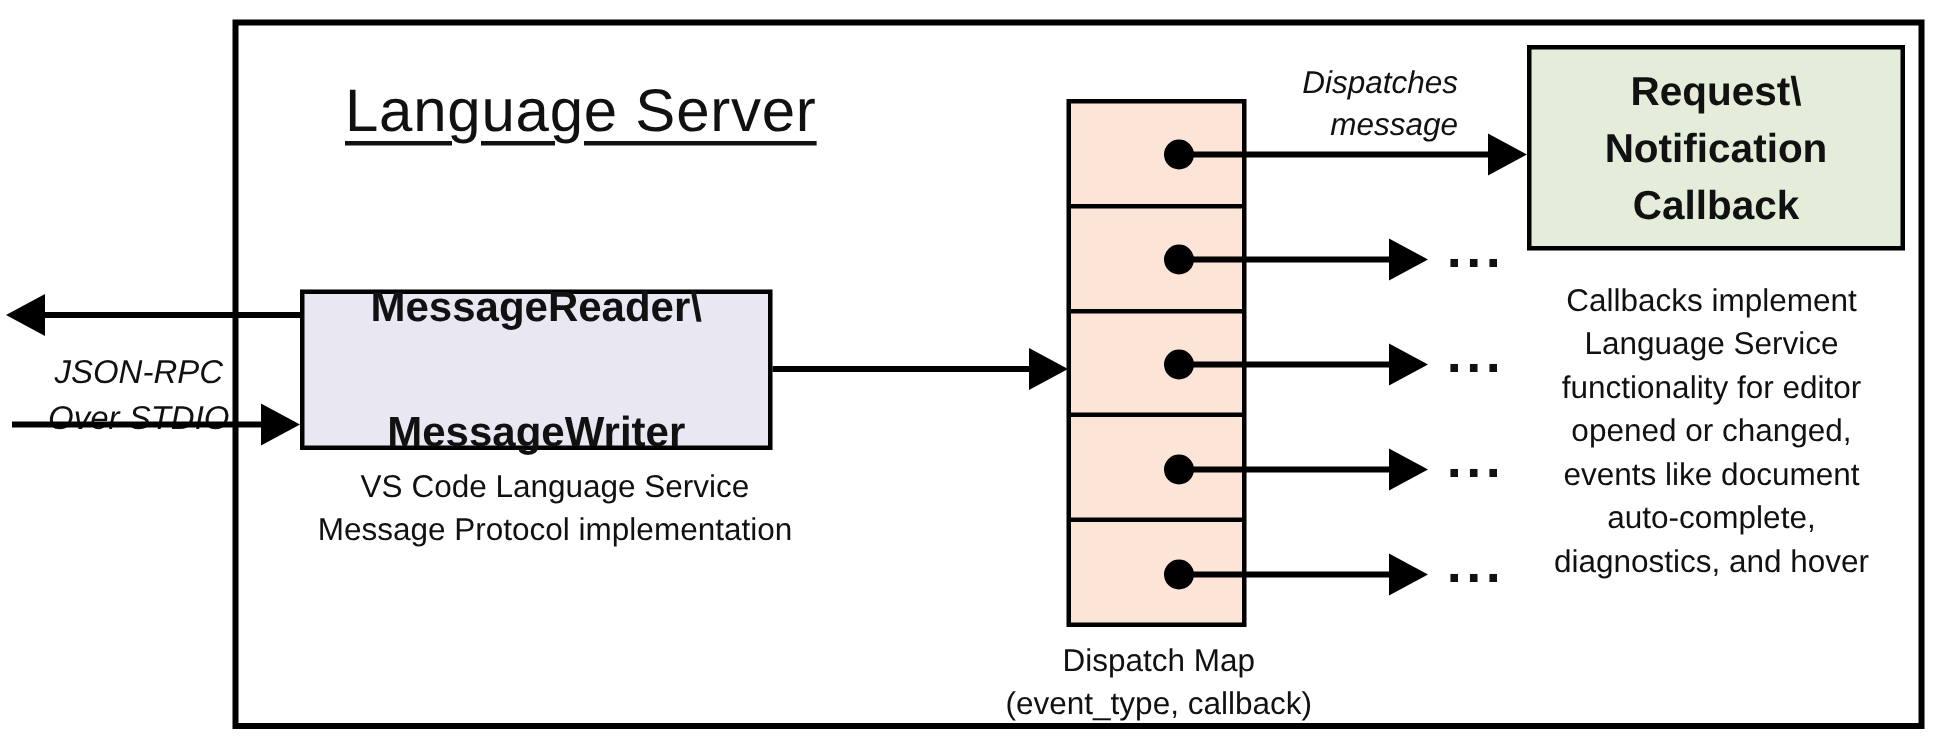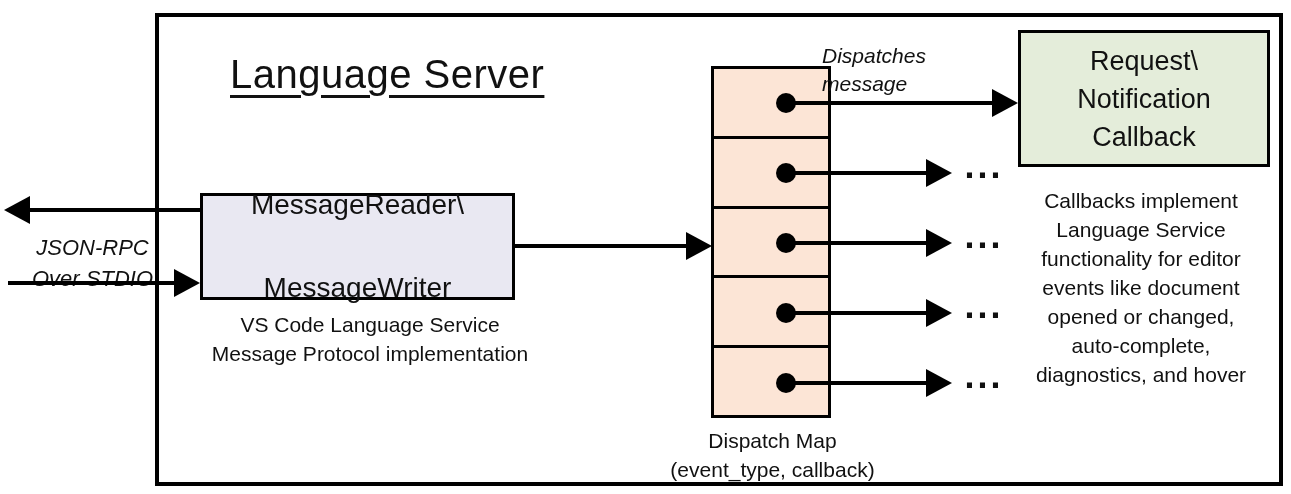--- a/index.html
+++ b/index.html
@@ -19,20 +19,21 @@
   }
   .title{
     position:absolute;left:230px;top:52px;width:350px;
     font-size:40px;letter-spacing:0.5px;
     text-decoration:underline;text-decoration-thickness:3px;text-underline-offset:7px;
   }
   .box{
     position:absolute;border:3px solid var(--line);box-sizing:border-box;
     display:flex;flex-direction:column;align-items:center;justify-content:center;
     text-align:center;
+    font-weight:bold;
   }
   .reader-box{left:200px;top:193px;width:315px;height:107px;background:var(--reader-fill);
     font-size:28px;line-height:38px;gap:45px;}
   .callback-box{left:1018px;top:30px;width:252px;height:137px;background:var(--callback-fill);
     font-size:27px;line-height:38px;}
   .dispatch-map{
     position:absolute;left:711px;top:66px;width:120px;height:352px;
     border:3px solid var(--line);box-sizing:border-box;background:var(--map-fill);
     display:flex;flex-direction:column;
   }
@@ -41,21 +42,21 @@
   .caption{position:absolute;text-align:center;font-size:21px;line-height:29px;}
   .reader-caption{left:170px;top:310px;width:400px;}
   .dispatch-caption{left:640px;top:426px;width:265px;}
   .note{position:absolute;left:1004px;top:186px;width:274px;text-align:center;
     font-size:21px;line-height:29px;}
   .ital{font-style:italic;}
   .stdio-label{position:absolute;left:20px;top:232px;width:145px;text-align:center;
     font-size:22px;line-height:31px;}
   .lookup-label{position:absolute;left:505px;top:156px;width:200px;text-align:center;
     font-size:21px;line-height:29px;}
-  .dispatches-label{position:absolute;left:822px;top:42px;width:150px;text-align:left;
+  .dispatches-label{position:absolute;left:822px;top:42px;width:150px;text-align:right;
     font-size:21px;line-height:28px;}
   .ellipsis{position:absolute;width:60px;text-align:center;
     font-size:36px;font-weight:bold;letter-spacing:3px;line-height:36px;}
   .el1{left:954px;top:148px;}
   .el2{left:954px;top:218px;}
   .el3{left:954px;top:288px;}
   .el4{left:954px;top:358px;}
   svg.overlay{position:absolute;left:0;top:0;pointer-events:none;}
   svg.overlay line{stroke:var(--line);stroke-width:4;}
   svg.overlay polygon,svg.overlay circle{fill:var(--line);}
@@ -106,22 +107,22 @@
   <div class="box callback-box">
     <div>Request\</div>
     <div>Notification</div>
     <div>Callback</div>
   </div>
 
   <div class="note">
     <div>Callbacks implement</div>
     <div>Language Service</div>
     <div>functionality for editor</div>
+    <div>opened or changed,</div>
     <div>events like document</div>
-    <div>opened or changed,</div>
     <div>auto-complete,</div>
     <div>diagnostics, and hover</div>
   </div>
 
   <div class="ellipsis el1">...</div>
   <div class="ellipsis el2">...</div>
   <div class="ellipsis el3">...</div>
   <div class="ellipsis el4">...</div>
 
   <svg class="overlay" width="1291" height="494" viewBox="0 0 1291 494">

